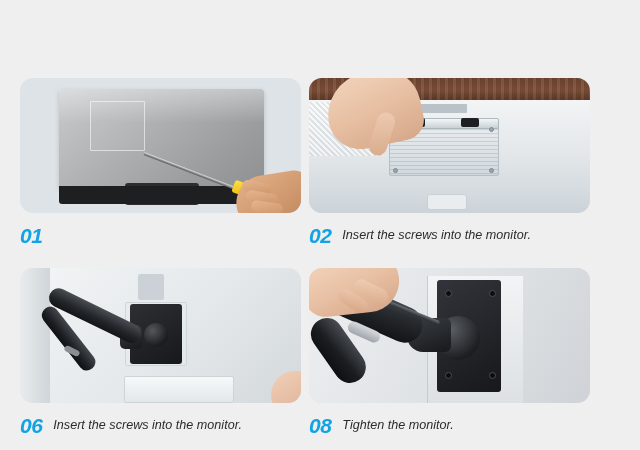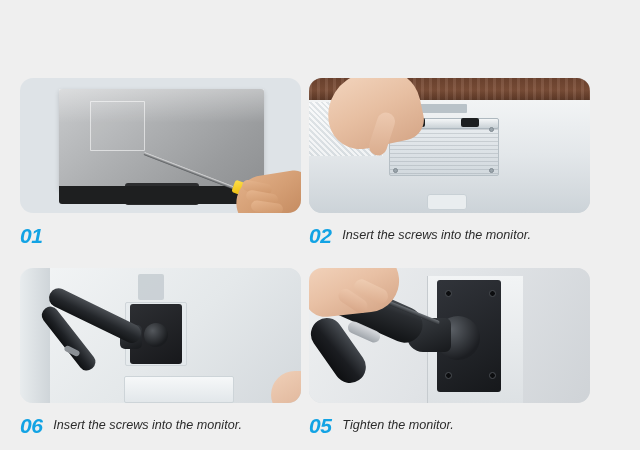--- a/index.html
+++ b/index.html
@@ -464,18 +464,18 @@
       <div class="yoke"></div>
       <div class="arm4"></div>
       <div class="arm4b"></div>
       <div class="badge4"></div>
       <div class="hexkey"></div>
       <div class="hand4"></div>
       <div class="f4a"></div>
       <div class="f4b"></div>
     </div>
     <div class="caption">
-      <span class="step-num">05</span>
+      <span class="step-num">08</span>
       <span class="step-text">Tighten the monitor.</span>
     </div>
   </div>
 
 </div>
 
 </body></html>

